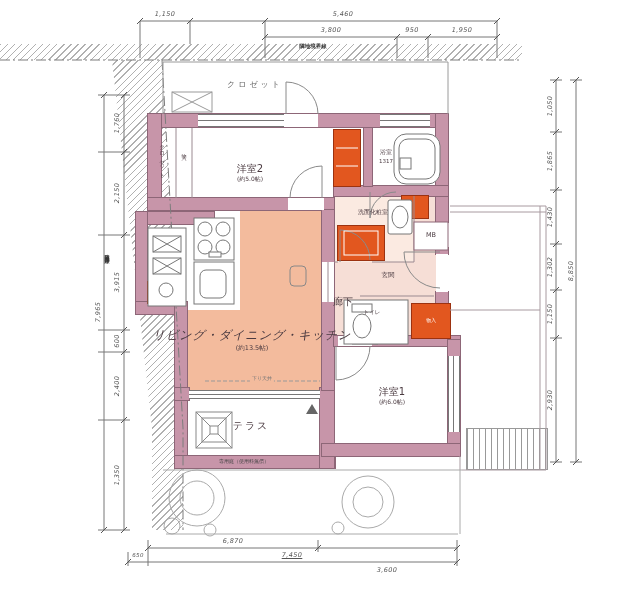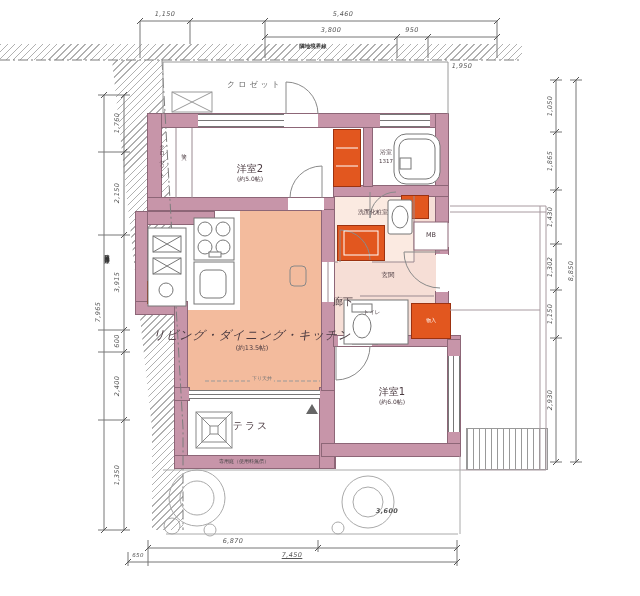--- a/index.html
+++ b/index.html
@@ -188,24 +188,24 @@
 
   <div class="lbl" style="left:313px;top:46px;font-size:5.5px;font-weight:bold;color:#333;">隣地境界線</div>
   <div class="vtxt" style="left:107px;top:250px;font-size:5px;font-weight:bold;color:#333;">隣地境界線</div>
   <div class="lbl" style="left:262px;top:379px;font-size:5px;color:#777;background:#f3bb9d;padding:0 2px;">下り天井</div>
   <div class="lbl" style="left:244px;top:462px;font-size:5px;color:#444;">専用庭（使用料無償）</div>
 
   <div class="dim" style="left:165px;top:14px;">1,150</div>
   <div class="dim" style="left:343px;top:14px;">5,460</div>
   <div class="dim" style="left:331px;top:30px;">3,800</div>
   <div class="dim" style="left:412px;top:30px;">950</div>
-  <div class="dim" style="left:462px;top:30px;margin-top:36px;">1,950</div>
+  <div class="dim" style="left:462px;top:30px;">1,950</div>
 
   <div class="dim" style="left:233px;top:541px;">6,870</div>
-  <div class="dim" style="left:387px;top:511px;font-weight:bold;">3,600</div>
+  <div class="dim" style="left:387px;top:570px;">3,600</div>
   <div class="dim" style="left:138px;top:555px;font-size:5.5px;">650</div>
   <div class="dim" style="left:292px;top:555px;text-decoration:underline;">7,450</div>
 
   <div class="dimv" style="left:117px;top:123px;">1,760</div>
   <div class="dimv" style="left:117px;top:193px;">2,150</div>
   <div class="dimv" style="left:117px;top:282px;">3,915</div>
   <div class="dimv" style="left:117px;top:341px;">600</div>
   <div class="dimv" style="left:117px;top:386px;">2,400</div>
   <div class="dimv" style="left:117px;top:475px;">1,350</div>
   <div class="dimv" style="left:98px;top:312px;">7,965</div>

